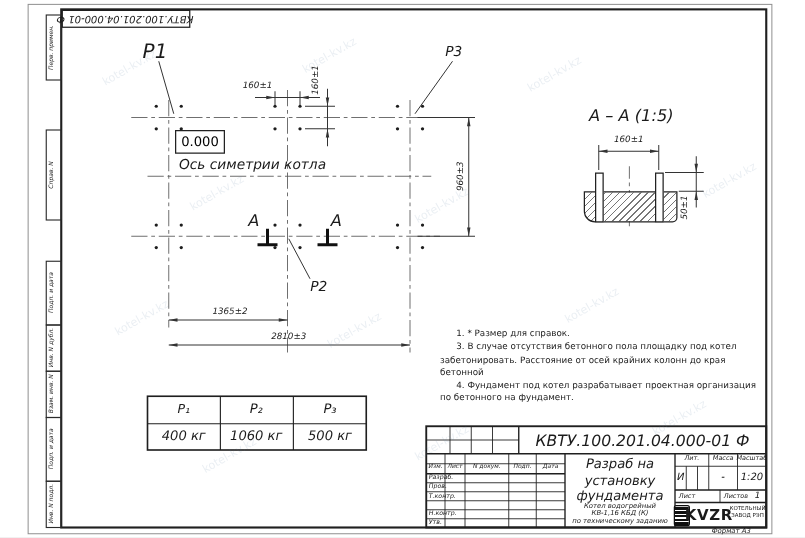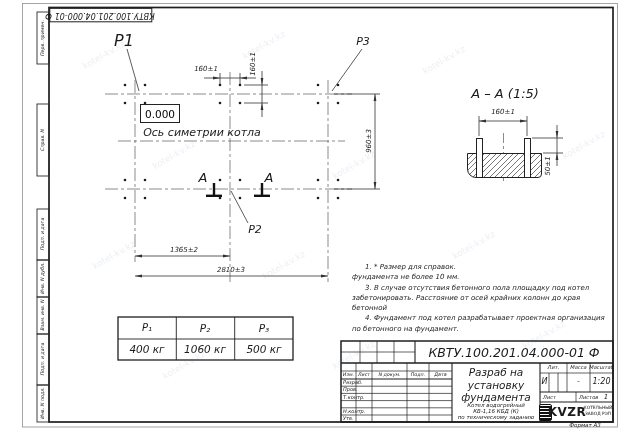--- a/index.html
+++ b/index.html
@@ -4,21 +4,21 @@
 <style>
   html,body{margin:0;padding:0;background:#e8e8e8;}
   .sheet{position:relative;width:644px;height:430px;background:#fff;
          font-family:"DejaVu Sans",sans-serif;overflow:hidden;}
   .sheet svg{position:absolute;left:0;top:0;}
   .t{position:absolute;white-space:nowrap;font-style:italic;color:#1b1b1b;
      transform:translate(-50%,-50%);line-height:1;}
   .tl{position:absolute;white-space:nowrap;font-style:italic;color:#1b1b1b;line-height:1;}
   .up{font-style:normal;text-align:right;}
   .notes{position:absolute;left:352px;top:262px;width:262px;font-size:7px;
-         font-style:italic;color:#1b1b1b;line-height:10.3px;}
+         color:#1b1b1b;line-height:10.3px;}
   .notes .ind{text-indent:13px;}
   .box{position:absolute;border:1px solid #222;display:flex;align-items:center;
        justify-content:center;background:#fff;}
   .slab{position:absolute;left:467px;top:153px;width:73px;height:23px;
         border:1px solid #222;border-radius:0 0 4px 9px;
         background:repeating-linear-gradient(135deg,#fff 0 3.2px,#777 3.2px 4px);}
   .bolt{position:absolute;width:5px;height:38px;background:#fff;border:1px solid #222;}
   .emblem{position:absolute;left:539px;top:404px;width:11px;height:15px;border-radius:2px;
           background:repeating-linear-gradient(0deg,#101010 0 2px,#fff 2px 3px);
           border:1px solid #101010;}
@@ -215,21 +215,20 @@
 
   <div class="t" style="left:203px;top:177px;font-size:13px">A</div>
   <div class="t" style="left:269px;top:177px;font-size:13px">A</div>
 
   <div class="t" style="left:505px;top:93px;font-size:13px">А – А (1:5)</div>
   <div class="t" style="left:503px;top:112px;font-size:7px">160±1</div>
   <div class="t" style="left:548px;top:166px;font-size:7px;transform:translate(-50%,-50%) rotate(-90deg)">50±1</div>
 
   <div class="notes">
     <div class="ind">1. * Размер для справок.</div>
-    <div>фундамента не более 10 мм.</div>
     <div class="ind">3. В случае отсутствия бетонного пола площадку под котел</div>
     <div>забетонировать. Расстояние от осей крайних колонн до края бетонной</div>
     <div class="ind">4. Фундамент под котел разрабатывает проектная организация</div>
     <div>по бетонного на фундамент.</div>
   </div>
 
   <div class="t" style="left:147px;top:328px;font-size:10px">P₁</div>
   <div class="t" style="left:205px;top:328px;font-size:10.5px">P₂</div>
   <div class="t" style="left:264px;top:328px;font-size:10.5px">P₃</div>
   <div class="t" style="left:147px;top:349px;font-size:10.5px">400 кг</div>

